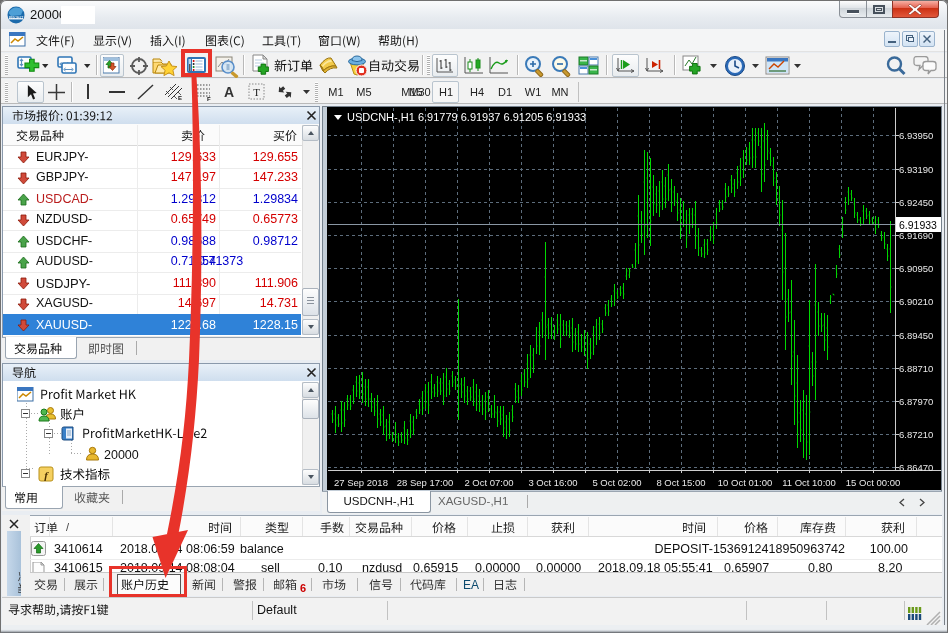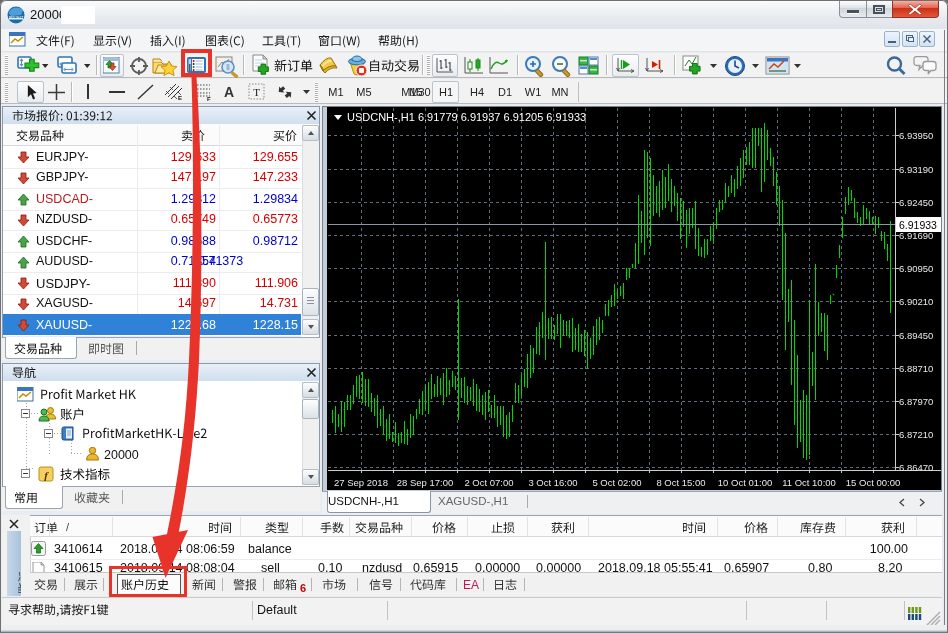--- a/index.html
+++ b/index.html
@@ -496,21 +496,21 @@
       <text x="681" y="486" font-size="9.5" fill="#e8e8e8" text-anchor="middle" font-family="Liberation Sans">8 Oct 15:00</text>
       <text x="745" y="486" font-size="9.5" fill="#e8e8e8" text-anchor="middle" font-family="Liberation Sans">10 Oct 01:00</text>
       <text x="809" y="486" font-size="9.5" fill="#e8e8e8" text-anchor="middle" font-family="Liberation Sans">11 Oct 10:00</text>
       <text x="873" y="486" font-size="9.5" fill="#e8e8e8" text-anchor="middle" font-family="Liberation Sans">15 Oct 00:00</text>
       <rect x="896" y="217" width="45" height="15" fill="#fff"></rect>
       <text x="899" y="229" font-size="10.5" fill="#000" font-family="Liberation Sans">6.91933</text>
       <path d="M334 115 h8 l-4 5 z" fill="#fff"></path>
       <text x="347" y="121" font-size="11" fill="#fff" font-family="Liberation Sans">USDCNH-,H1  6.91779 6.91937 6.91205 6.91933</text>
     </svg>
     <div class="abs" style="left:322px;top:491px;width:620px;height:23px;background:#eef0f1;border-top:1px solid #9aa5b1"></div>
-    <div class="abs" style="left:327px;top:491px;width:104px;height:22px;background:#fff;border:1px solid #8a95a1;border-top:none;border-radius:0 0 3px 3px;font-size:11.5px;color:#111;line-height:20px">USDCNH-,H1</div>
+    <div class="abs" style="left:327px;top:491px;width:104px;height:22px;background:#fff;border:1px solid #8a95a1;border-top:none;border-radius:0 0 3px 3px;font-size:11.5px;color:#111;text-align:center;line-height:20px">USDCNH-,H1</div>
     <div class="abs" style="left:438px;top:495px;font-size:11.5px;color:#666">XAGUSD-,H1</div>
     <div class="abs" style="left:527px;top:495px;width:1px;height:13px;background:#aaa"></div>
     <svg class="abs" style="left:898px;top:498px" width="8" height="9" viewBox="0 0 8 9">
       <path d="M6 1 L2 4.5 L6 8" stroke="#444" fill="none" stroke-width="1.3"></path>
     </svg>
     <svg class="abs" style="left:918px;top:498px" width="8" height="9" viewBox="0 0 8 9">
       <path d="M2 1 L6 4.5 L2 8" stroke="#444" fill="none" stroke-width="1.3"></path>
     </svg>
     <div class="abs" style="left:2px;top:515px;width:940px;height:81px;background:#fff;border-top:1px solid #9aa5b1"></div>
     <div class="abs" style="left:2px;top:515px;width:28px;height:81px;background:#f1f1f1"></div>
@@ -574,21 +574,22 @@
     <div class="abs" style="left:717px;top:517px;width:1px;height:19px;background:#e4e4e4"></div>
     <div class="abs" style="left:777px;top:517px;width:1px;height:19px;background:#e4e4e4"></div>
     <div class="abs" style="left:845px;top:517px;width:1px;height:19px;background:#e4e4e4"></div>
     <div class="abs" style="left:916px;top:517px;width:1px;height:19px;background:#e4e4e4"></div>
     <svg class="abs" style="left:31px;top:541px" width="15" height="15" viewBox="0 0 15 15">
       <rect x="0.5" y="0.5" width="14" height="14" rx="2" fill="#f4f4f4" stroke="#999"></rect>
       <path d="M7.5 2.5 L12 7.5 L9.5 7.5 L9.5 12 L5.5 12 L5.5 7.5 L3 7.5 Z" fill="#2a9a2a" stroke="#116611" stroke-width=".7"></path>
     </svg>
     <div class="abs" style="left:54px;top:542px;font-size:12.5px;color:#111">3410614</div>
     <div class="abs" style="left:120px;top:542px;font-size:12.5px;color:#111">2018.09.14 08:06:59</div>
-    <div class="abs" style="left:248px;top:542px;font-size:12.5px;color:#111">balance</div>
+    <div class="abs" style="left:240px;top:542px;font-size:12.5px;color:#111">balance</div>
+    <div class="abs" style="left:645px;top:542px;width:200px;text-align:right;font-size:12.5px;color:#111">DEPOSIT-1536912418950963742</div>
     <div class="abs" style="left:838px;top:542px;width:70px;text-align:right;font-size:12.5px;color:#111">100.00</div>
     <div class="abs" style="left:30px;top:559px;width:912px;height:1px;background:#ececec"></div>
     <svg class="abs" style="left:31px;top:562px" width="15" height="12" viewBox="0 0 15 12">
       <path d="M2 0 h8 l3 3 v9 H2 z" fill="#fdfdfd" stroke="#999"></path>
       <path d="M10 0 l3 3 h-3 z" fill="#ddd" stroke="#999"></path>
     </svg>
     <div class="abs" style="left:54px;top:561px;font-size:12.5px;color:#111;height:12px;overflow:hidden">3410615</div>
     <div class="abs" style="left:120px;top:561px;font-size:12.5px;color:#111;height:12px;overflow:hidden">2018.09.14 08:08:04</div>
     <div class="abs" style="left:261px;top:561px;font-size:12.5px;color:#111;height:20px;overflow:hidden">sell</div>
     <div class="abs" style="left:318px;top:561px;font-size:12.5px;color:#111;height:12px;overflow:hidden">0.10</div>
@@ -618,21 +619,21 @@
     </svg>
     <svg class="t" style="left:322px;top:575.8px" width="26" height="18" viewBox="0 -13.2 26 18.0">
       <path d="M5 -9.9C5.2 -9.4 5.6 -8.8 5.8 -8.3H0.6V-7.4H5.5V-5.8H1.8V-0.4H2.7V-4.9H5.5V0.9H6.4V-4.9H9.4V-1.6C9.4 -1.4 9.4 -1.4 9.1 -1.3C8.9 -1.3 8.2 -1.3 7.4 -1.4C7.5 -1.1 7.7 -0.7 7.7 -0.5C8.7 -0.5 9.4 -0.5 9.8 -0.6C10.2 -0.8 10.3 -1.1 10.3 -1.6V-5.8H6.4V-7.4H11.4V-8.3H6.6L6.8 -8.4C6.6 -8.9 6.2 -9.6 5.8 -10.2Z M16.9 -5.2C17 -5.3 17.4 -5.4 18 -5.4H18.8C18.3 -4 17.5 -2.9 16.4 -2.2L16.2 -2.9L14.9 -2.4V-6.3H16.2V-7.2H14.9V-9.9H14.1V-7.2H12.6V-6.3H14.1V-2.1C13.5 -1.9 12.9 -1.7 12.4 -1.5L12.7 -0.6C13.8 -1 15.1 -1.6 16.4 -2.1L16.4 -2.2C16.5 -2.1 16.9 -1.8 17 -1.7C18.2 -2.5 19.1 -3.8 19.7 -5.4H20.7C19.9 -2.8 18.6 -0.8 16.5 0.4C16.8 0.6 17.1 0.8 17.2 0.9C19.3 -0.4 20.7 -2.5 21.5 -5.4H22.3C22.1 -1.8 21.9 -0.5 21.6 -0.1C21.4 0 21.3 0.1 21.1 0C20.9 0 20.5 0 20 0C20.1 0.2 20.2 0.6 20.2 0.9C20.7 0.9 21.2 0.9 21.5 0.9C21.9 0.8 22.1 0.7 22.3 0.4C22.8 -0.1 23 -1.5 23.3 -5.8C23.3 -5.9 23.3 -6.2 23.3 -6.2H18.5C19.6 -7 20.9 -7.9 22.2 -9.1L21.5 -9.6L21.3 -9.5H16.5V-8.7H20.4C19.3 -7.7 18.2 -6.9 17.8 -6.6C17.3 -6.3 16.8 -6.1 16.5 -6.1C16.7 -5.8 16.9 -5.4 16.9 -5.2Z" fill="#333"></path>
     </svg>
     <svg class="t" style="left:369px;top:575.8px" width="26" height="18" viewBox="0 -13.2 26 18.0">
       <path d="M4.6 -6.4V-5.6H10.4V-6.4ZM4.6 -4.7V-3.9H10.4V-4.7ZM3.7 -8.1V-7.3H11.4V-8.1ZM6.5 -9.8C6.8 -9.3 7.2 -8.6 7.3 -8.2L8.1 -8.5C8 -8.9 7.6 -9.6 7.3 -10.1ZM4.4 -2.9V1H5.2V0.5H9.7V0.9H10.5V-2.9ZM5.2 -0.3V-2.2H9.7V-0.3ZM3.1 -10C2.5 -8.2 1.5 -6.4 0.4 -5.2C0.5 -5 0.8 -4.6 0.9 -4.4C1.3 -4.8 1.7 -5.4 2 -5.9V1H2.9V-7.4C3.3 -8.2 3.6 -9 3.9 -9.8Z M15.1 -8.8H20.8V-7.2H15.1ZM14.2 -9.6V-6.4H21.8V-9.6ZM12.8 -5.3V-4.5H15.2C15 -3.7 14.7 -2.9 14.4 -2.3H20.7C20.5 -0.9 20.3 -0.2 20 0C19.8 0.1 19.7 0.1 19.4 0.1C19 0.1 18.2 0.1 17.3 0C17.5 0.3 17.6 0.6 17.6 0.9C18.5 0.9 19.3 0.9 19.7 0.9C20.1 0.9 20.4 0.8 20.7 0.6C21.2 0.2 21.5 -0.7 21.7 -2.7C21.8 -2.8 21.8 -3.1 21.8 -3.1H15.8L16.2 -4.5H23.2V-5.3Z" fill="#333"></path>
     </svg>
     <svg class="t" style="left:410px;top:575.8px" width="38" height="18" viewBox="0 -13.2 38 18.0">
       <path d="M8.6 -9.4C9.3 -8.8 10.1 -8 10.5 -7.4L11.2 -7.9C10.8 -8.4 9.9 -9.3 9.2 -9.8ZM6.6 -9.9C6.6 -8.6 6.7 -7.4 6.8 -6.3L3.9 -6L4 -5.1L6.9 -5.5C7.4 -1.7 8.3 0.8 10.3 0.9C11 1 11.4 0.4 11.7 -1.7C11.5 -1.8 11.1 -2 10.9 -2.2C10.8 -0.8 10.6 -0.1 10.3 -0.1C9 -0.2 8.2 -2.4 7.8 -5.6L11.5 -6L11.3 -6.9L7.7 -6.4C7.6 -7.5 7.5 -8.7 7.5 -9.9ZM3.8 -10C3 -8.1 1.6 -6.2 0.3 -5C0.4 -4.8 0.7 -4.4 0.8 -4.2C1.3 -4.7 1.9 -5.3 2.4 -5.9V0.9H3.3V-7.2C3.8 -8 4.2 -8.8 4.6 -9.7Z M16.9 -2.5V-1.6H21.5V-2.5ZM17.9 -7.8C17.8 -6.6 17.7 -5 17.5 -4H17.7L22.4 -4C22.1 -1.4 21.9 -0.3 21.6 -0C21.4 0.1 21.3 0.1 21.1 0.1C20.9 0.1 20.3 0.1 19.8 0C19.9 0.3 20 0.6 20 0.9C20.6 0.9 21.1 0.9 21.5 0.9C21.8 0.9 22 0.8 22.3 0.5C22.7 0.1 23 -1.2 23.3 -4.4C23.3 -4.5 23.3 -4.8 23.3 -4.8H21.8C22 -6.3 22.2 -8.1 22.3 -9.3L21.6 -9.4L21.5 -9.4H17.3V-8.5H21.3C21.2 -7.5 21.1 -6 20.9 -4.8H18.4C18.6 -5.7 18.7 -6.8 18.7 -7.7ZM12.6 -9.4V-8.6H14.1C13.7 -6.8 13.2 -5.1 12.3 -3.9C12.5 -3.7 12.7 -3.2 12.8 -3C13 -3.3 13.2 -3.6 13.4 -3.9V0.4H14.2V-0.6H16.4V-5.7H14.2C14.5 -6.6 14.7 -7.6 14.9 -8.6H16.7V-9.4ZM14.2 -4.9H15.6V-1.4H14.2Z M27.9 -2.9C28 -3 28.4 -3.1 29 -3.1H31.1V-1.7H26.8V-0.9H31.1V0.9H32V-0.9H35.4V-1.7H32V-3.1H34.7V-3.9H32V-5.2H31.1V-3.9H28.8C29.2 -4.5 29.6 -5.1 29.9 -5.8H34.9V-6.6H30.3L30.7 -7.5L29.8 -7.8C29.7 -7.4 29.5 -7 29.3 -6.6H27.1V-5.8H28.9C28.6 -5.2 28.4 -4.7 28.2 -4.5C28 -4.1 27.8 -3.9 27.6 -3.8C27.7 -3.6 27.9 -3.1 27.9 -2.9ZM29.6 -9.9C29.8 -9.6 30 -9.2 30.2 -8.9H25.5V-5.4C25.5 -3.7 25.4 -1.2 24.4 0.5C24.6 0.6 25 0.9 25.1 1C26.2 -0.8 26.3 -3.5 26.3 -5.4V-8H35.4V-8.9H31.2C31.1 -9.2 30.8 -9.7 30.5 -10.1Z" fill="#333"></path>
     </svg>
-    <div class="abs" style="left:463px;top:578px;font-size:12px;color:#be185d">EA</div>
+    <div class="abs" style="left:463px;top:578px;font-size:12px;color:#0c4a6e">EA</div>
     <svg class="t" style="left:493px;top:575.8px" width="26" height="18" viewBox="0 -13.2 26 18.0">
       <path d="M3 -4.2H9V-0.9H3ZM3 -5.1V-8.4H9V-5.1ZM2.1 -9.3V0.8H3V0H9V0.8H10V-9.3Z M15.2 -3.1V-0.5C15.2 0.5 15.6 0.8 17 0.8C17.3 0.8 19.4 0.8 19.7 0.8C20.9 0.8 21.2 0.4 21.3 -1.2C21.1 -1.2 20.7 -1.4 20.5 -1.5C20.4 -0.2 20.3 -0 19.7 -0C19.2 -0 17.4 -0 17 -0C16.3 -0 16.1 -0.1 16.1 -0.5V-3.1ZM16.5 -3.8C17.5 -3.2 18.7 -2.3 19.2 -1.7L19.9 -2.3C19.3 -3 18.1 -3.8 17.2 -4.3ZM20.9 -2.8C21.5 -1.8 22.2 -0.4 22.5 0.4L23.4 0.1C23.1 -0.7 22.3 -2.1 21.7 -3.1ZM13.8 -3C13.6 -2 13.1 -0.8 12.6 -0.1L13.4 0.4C13.9 -0.4 14.4 -1.7 14.6 -2.7ZM17.5 -10.1V-8.4H12.7V-7.5H17.5V-5.4H13.5V-4.6H22.6V-5.4H18.4V-7.5H23.4V-8.4H18.4V-10.1Z" fill="#333"></path>
     </svg>
     <div class="abs" style="left:300px;top:582px;font-size:11px;color:#cc0000;font-weight:bold">6</div>
     <div class="abs" style="left:64px;top:578px;width:1px;height:13px;background:#b5b5b5"></div>
     <div class="abs" style="left:103px;top:578px;width:1px;height:13px;background:#b5b5b5"></div>
     <div class="abs" style="left:222px;top:578px;width:1px;height:13px;background:#b5b5b5"></div>
     <div class="abs" style="left:263px;top:578px;width:1px;height:13px;background:#b5b5b5"></div>
     <div class="abs" style="left:311px;top:578px;width:1px;height:13px;background:#b5b5b5"></div>
     <div class="abs" style="left:357px;top:578px;width:1px;height:13px;background:#b5b5b5"></div>

